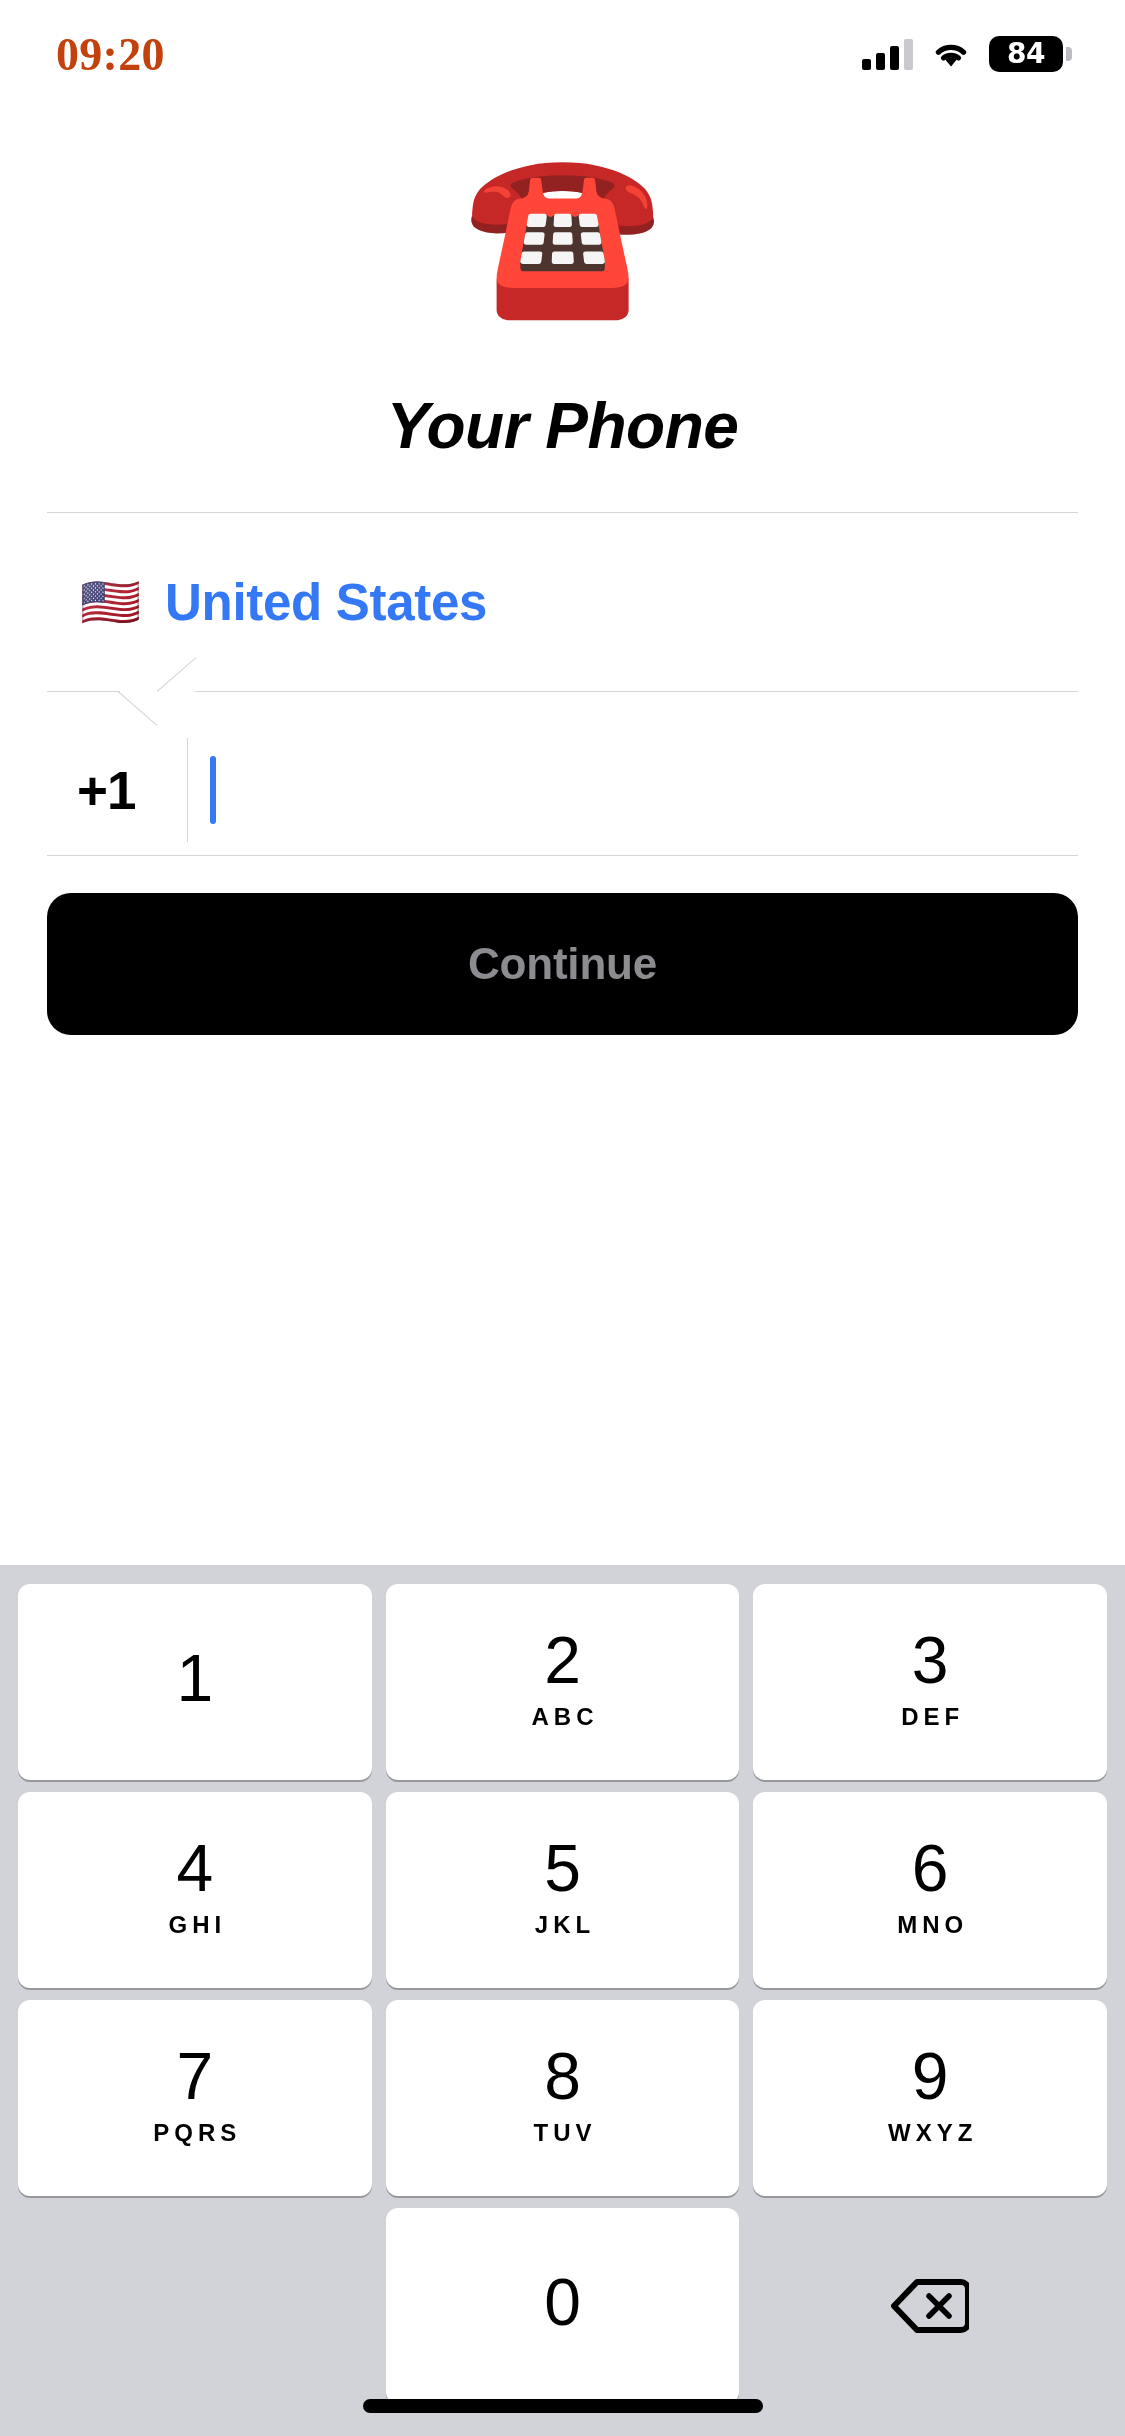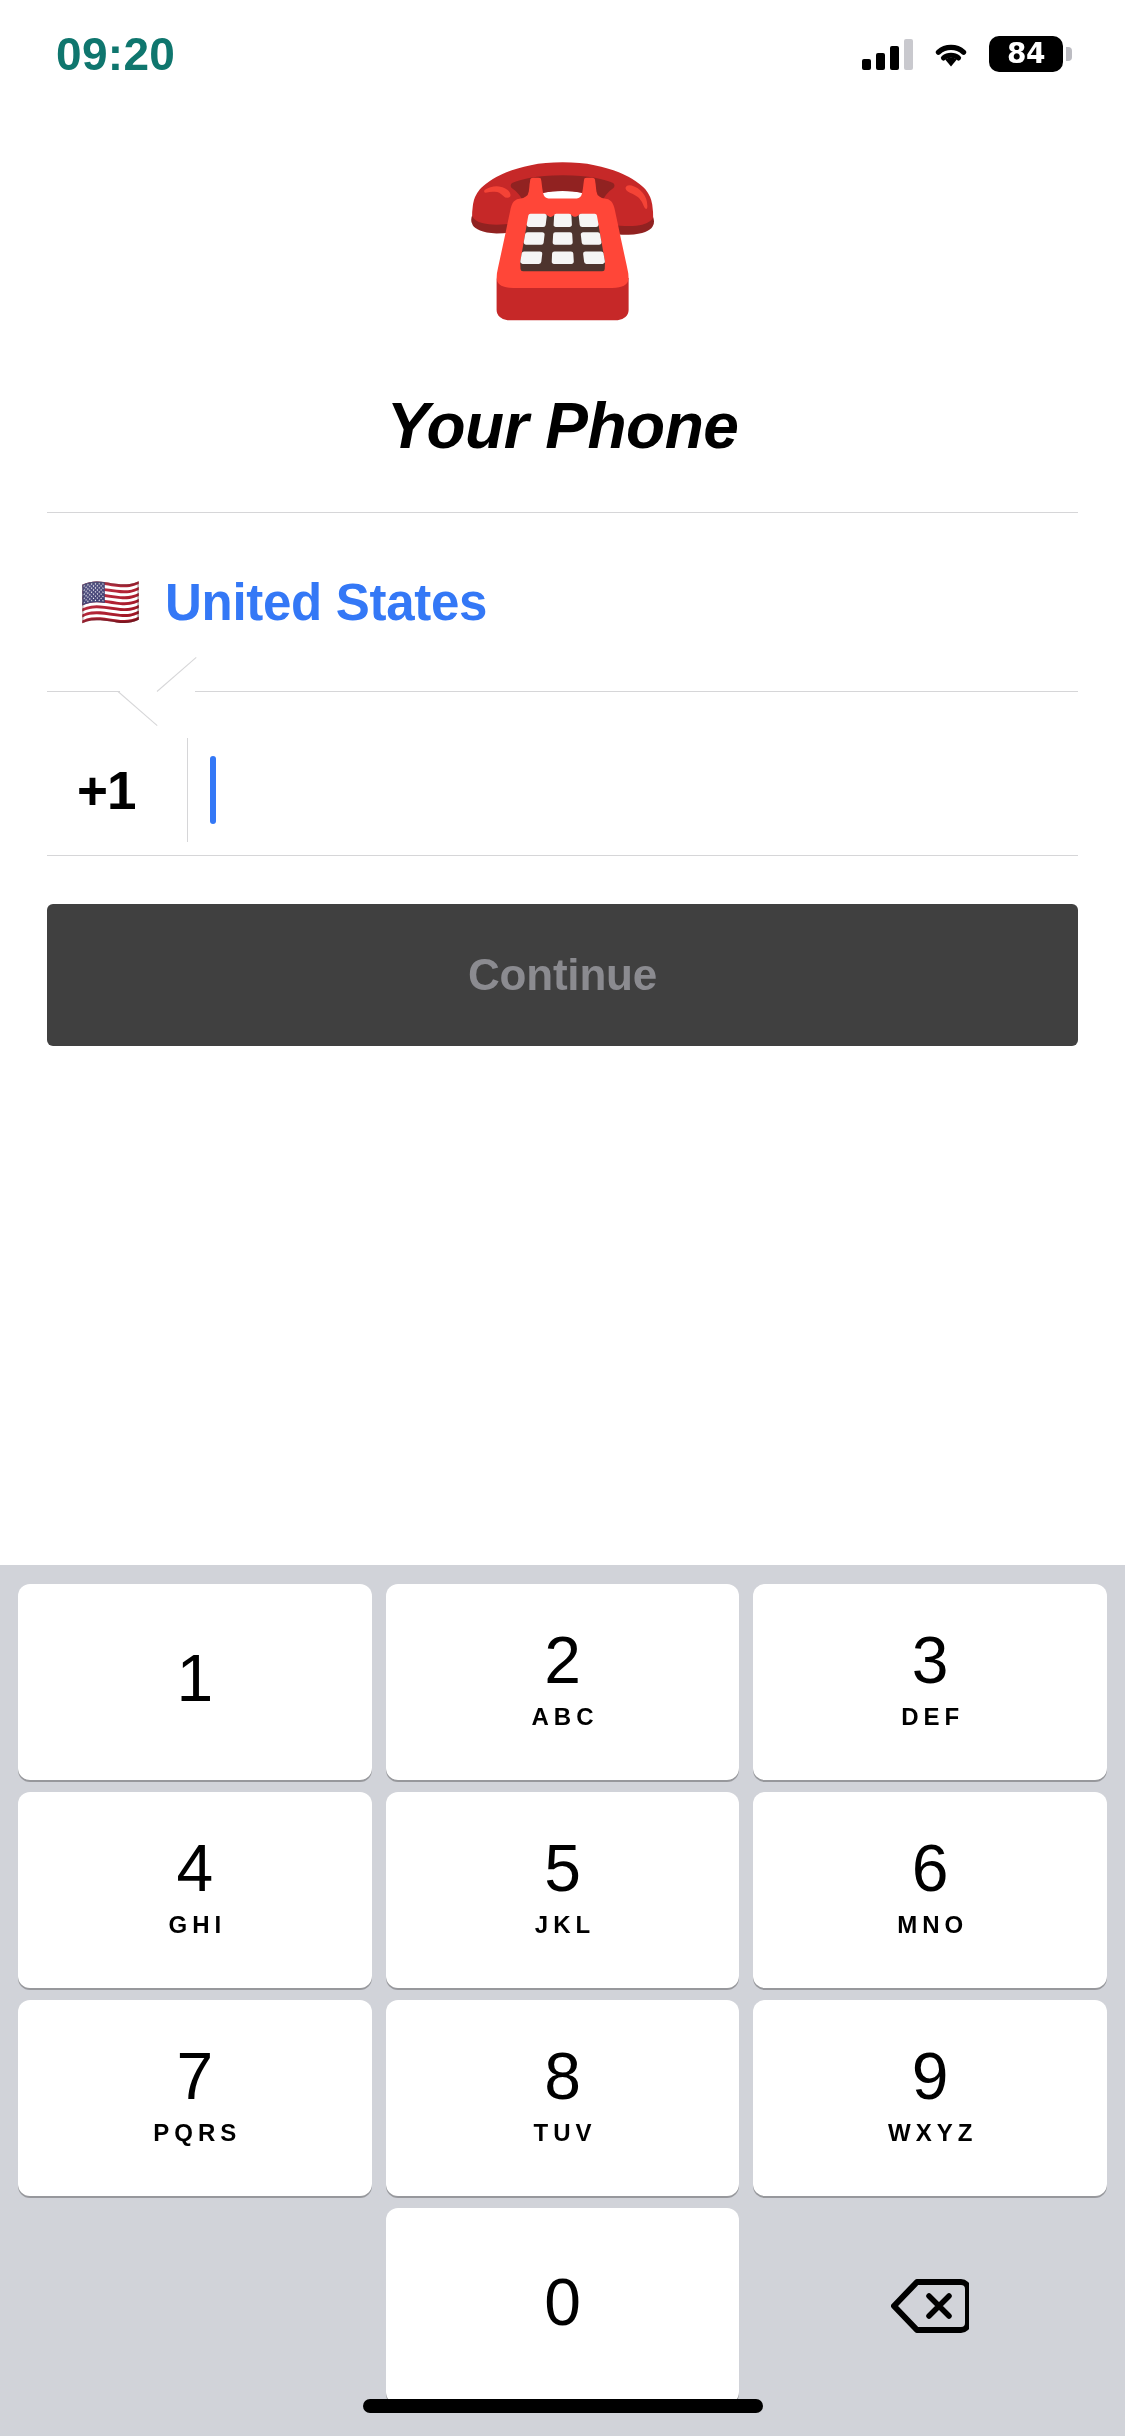--- a/index.html
+++ b/index.html
@@ -23,22 +23,22 @@
     height:100px;
     flex:0 0 100px;
     display:flex; align-items:center;
     justify-content:space-between;
     padding:0 62px 0 56px;
   }
   .status-time {
     font-size:46px;
     font-weight:bold;
     letter-spacing:0.3px;
-    color:#0f766e;
-    font-family:Liberation Sans, sans-serif;
+    color:#c2410c;
+    font-family:Liberation Serif, serif;
     margin-top:8px;
   }
   .status-right {
     display:flex; align-items:center; gap:18px;
     margin-top:8px;
   }
   .signal { display:flex; align-items:flex-end; gap:5px; height:32px; }
   .signal i { width:9px; background:#000; border-radius:2px; display:block; }
   .signal i:nth-child(1){ height:11px; }
   .signal i:nth-child(2){ height:17px; }
@@ -176,24 +176,24 @@
   .ph-placeholder {
     font-size:53px;
     color:#c7c7cc;
     letter-spacing:2px;
   }
 
   
   .continue-btn {
     width:1031px;
     height:142px;
-    margin:48px auto 0 auto;
-    background:#404040;
+    margin:37px auto 0 auto;
+    background:#000000;
     border:none;
-    border-radius:6px;
+    border-radius:24px;
     color:#8b8b90;
     font-size:44px;
     font-weight:bold;
     font-family:"Liberation Sans", sans-serif;
     display:flex; align-items:center; justify-content:center;
     letter-spacing:-0.2px;
   }
 
   
   .keypad {

